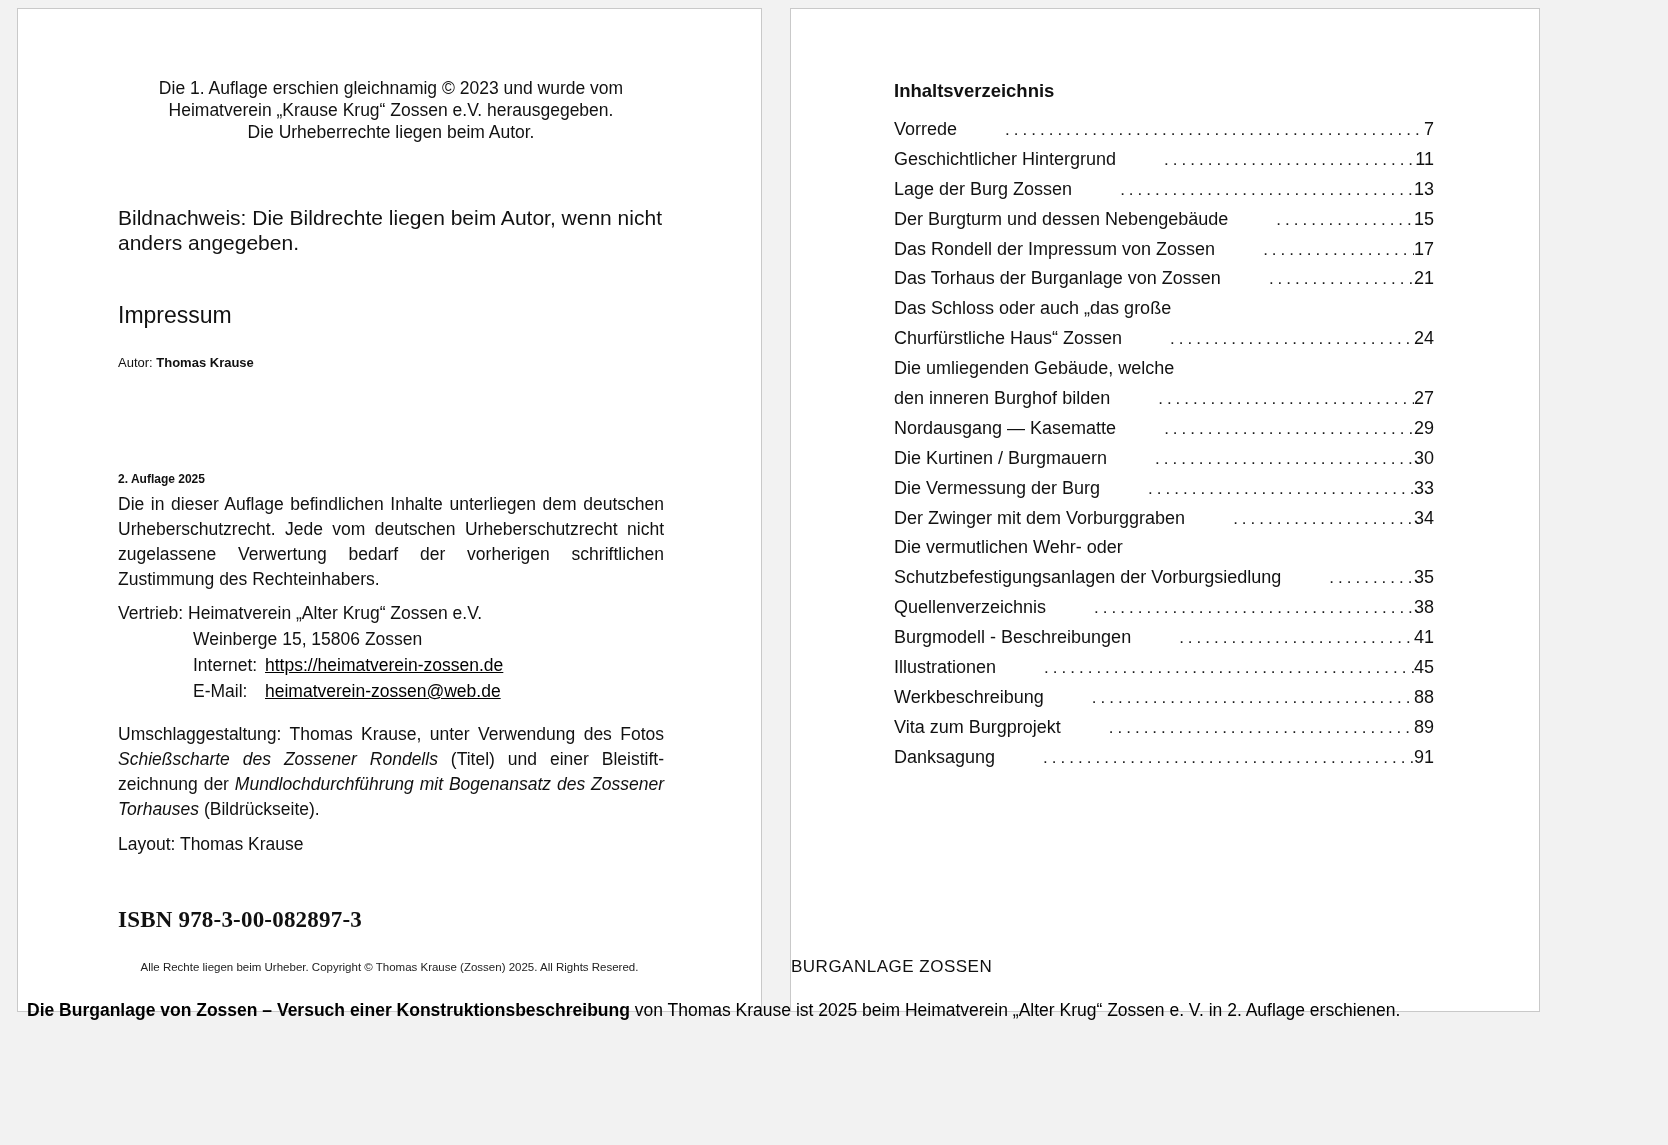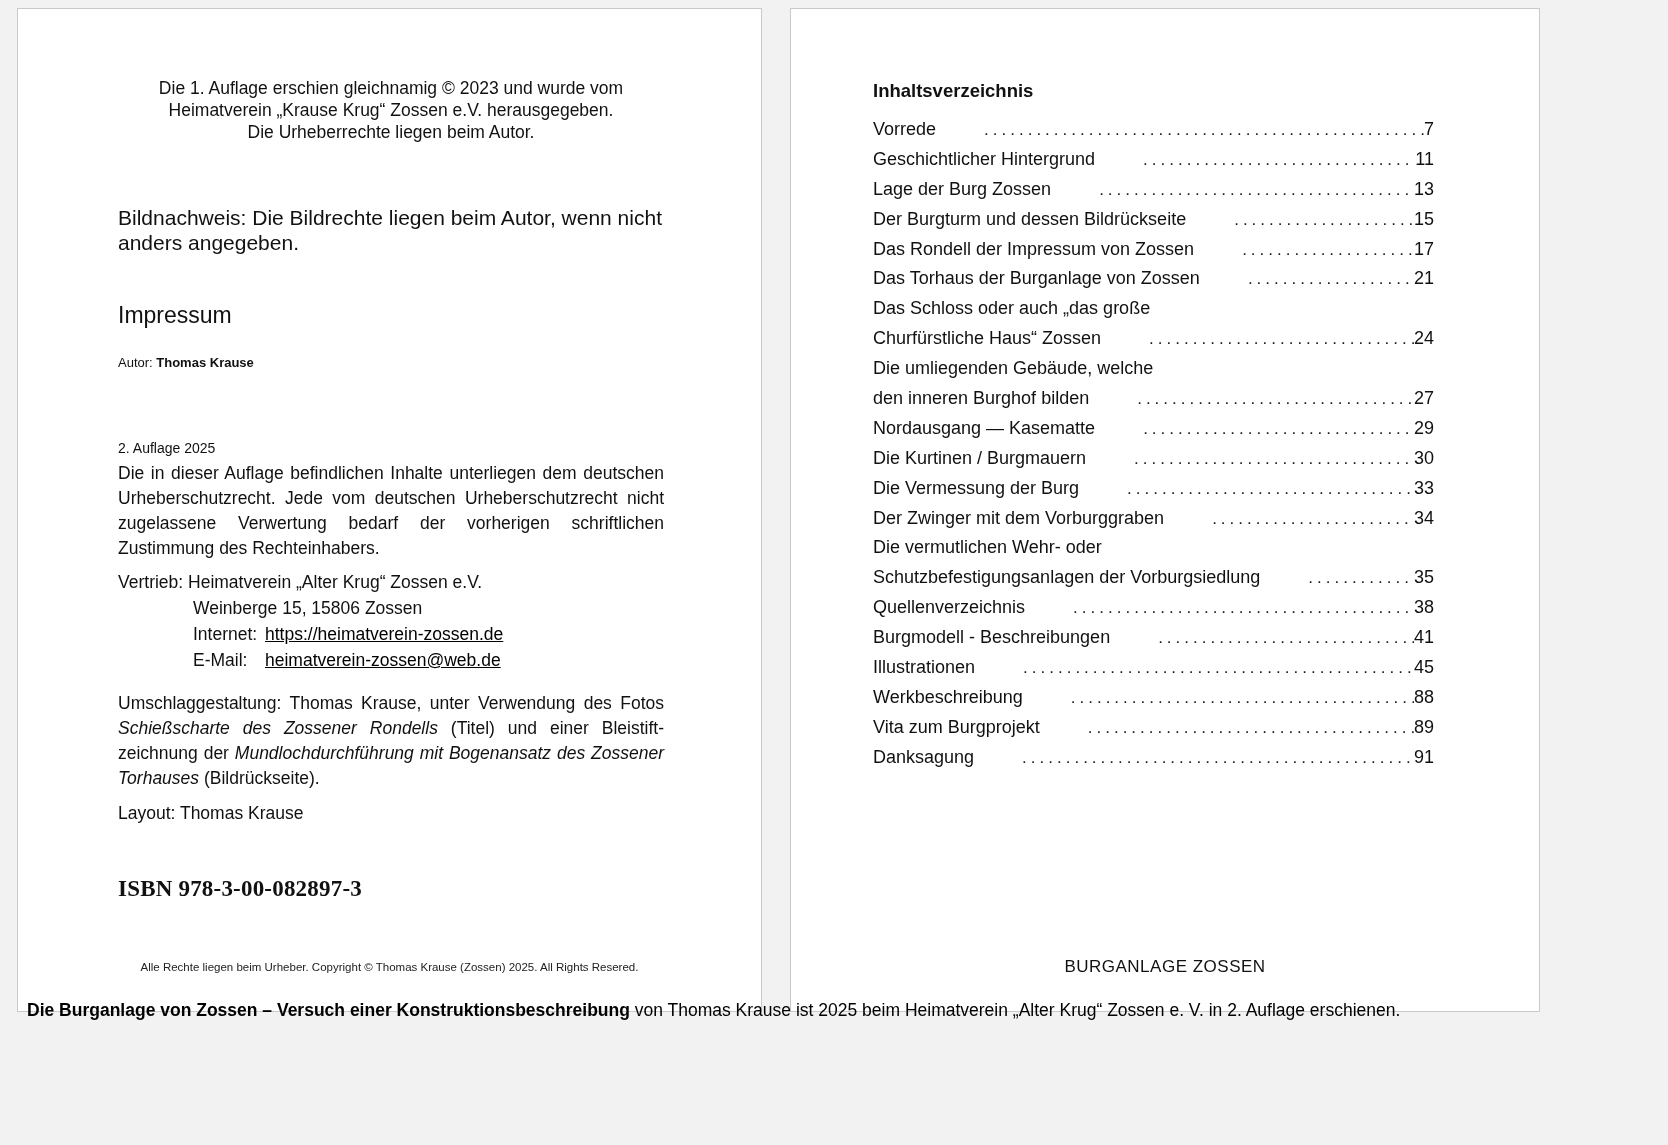--- a/index.html
+++ b/index.html
@@ -11,29 +11,29 @@
     overflow:hidden;
   }
   .canvas{position:relative;width:1668px;height:1145px;}
 
   .page{
     position:absolute;top:8px;height:1004px;
     background:#ffffff;border:1px solid #c9c9c9;
     box-sizing:border-box;
   }
   .page-left{left:17px;width:745px;padding:68px 97px 0 100px;}
-  .page-right{left:790px;width:750px;padding:70px 105px 0 82px;}
+  .page-right{left:790px;width:750px;padding:70px 105px 0 103px;}
 
   
   .edition-note{font-size:17.5px;line-height:22px;text-align:center;}
   .bildnachweis{margin-top:62px;font-size:21px;line-height:25px;}
   .impressum-heading{margin-top:48px;font-size:23px;line-height:25px;}
   .autor-line{margin-top:22px;font-size:13px;line-height:25px;}
   .autor-name{font-weight:bold;}
-  .auflage-heading{margin-top:61px;font-size:14px;line-height:25px;}
+  .auflage-heading{margin-top:92px;font-size:12px;line-height:25px;font-weight:bold;}
   .auflage-text{font-size:17.5px;line-height:25px;text-align:justify;}
   .vertrieb-line{margin-top:8px;font-size:17.5px;line-height:26px;}
   .address-block{margin-left:75px;font-size:17.5px;line-height:26px;}
   .addr-label{display:inline-block;min-width:72px;}
   .doc-link{color:#000;text-decoration:underline;cursor:pointer;}
   .umschlag-par{margin-top:18px;font-size:17.5px;line-height:25px;text-align:justify;}
   .layout-line{margin-top:10px;font-size:17.5px;line-height:25px;}
   .isbn-line{
     margin-top:50px;
     font-family:"Liberation Serif","DejaVu Serif",serif;
@@ -53,21 +53,21 @@
     white-space:nowrap;
   }
   .toc-label{flex:0 0 auto;}
   .toc-leader{
     flex:1 1 auto;min-width:0;overflow:hidden;white-space:nowrap;
     margin-left:48px;letter-spacing:4px;font-size:17px;color:#1a1a1a;
   }
   .toc-page{flex:0 0 auto;}
   .right-footer{
     position:absolute;left:0;right:0;bottom:34px;
-    text-align:center;font-size:17px;letter-spacing:0.5px;color:#111;
+    text-align:left;font-size:17px;letter-spacing:0.5px;color:#111;
   }
 
   
   .caption{
     position:absolute;left:27px;top:998px;width:1620px;
     font-size:17.5px;line-height:24px;color:#000000;
   }
   .caption-bold{font-weight:bold;}
 </style>
 </head>
@@ -126,21 +126,21 @@
           <span class="toc-label">Geschichtlicher Hintergrund</span>
           <span class="toc-leader">............................................................................................................................................</span>
           <span class="toc-page">11</span>
         </div>
         <div class="toc-row">
           <span class="toc-label">Lage der Burg Zossen</span>
           <span class="toc-leader">............................................................................................................................................</span>
           <span class="toc-page">13</span>
         </div>
         <div class="toc-row">
-          <span class="toc-label">Der Burgturm und dessen Bildrückseite</span>
+          <span class="toc-label">Der Burgturm und dessen Nebengebäude</span>
           <span class="toc-leader">............................................................................................................................................</span>
           <span class="toc-page">15</span>
         </div>
         <div class="toc-row">
           <span class="toc-label">Das Rondell der Impressum von Zossen</span>
           <span class="toc-leader">............................................................................................................................................</span>
           <span class="toc-page">17</span>
         </div>
         <div class="toc-row">
           <span class="toc-label">Das Torhaus der Burganlage von Zossen</span>

